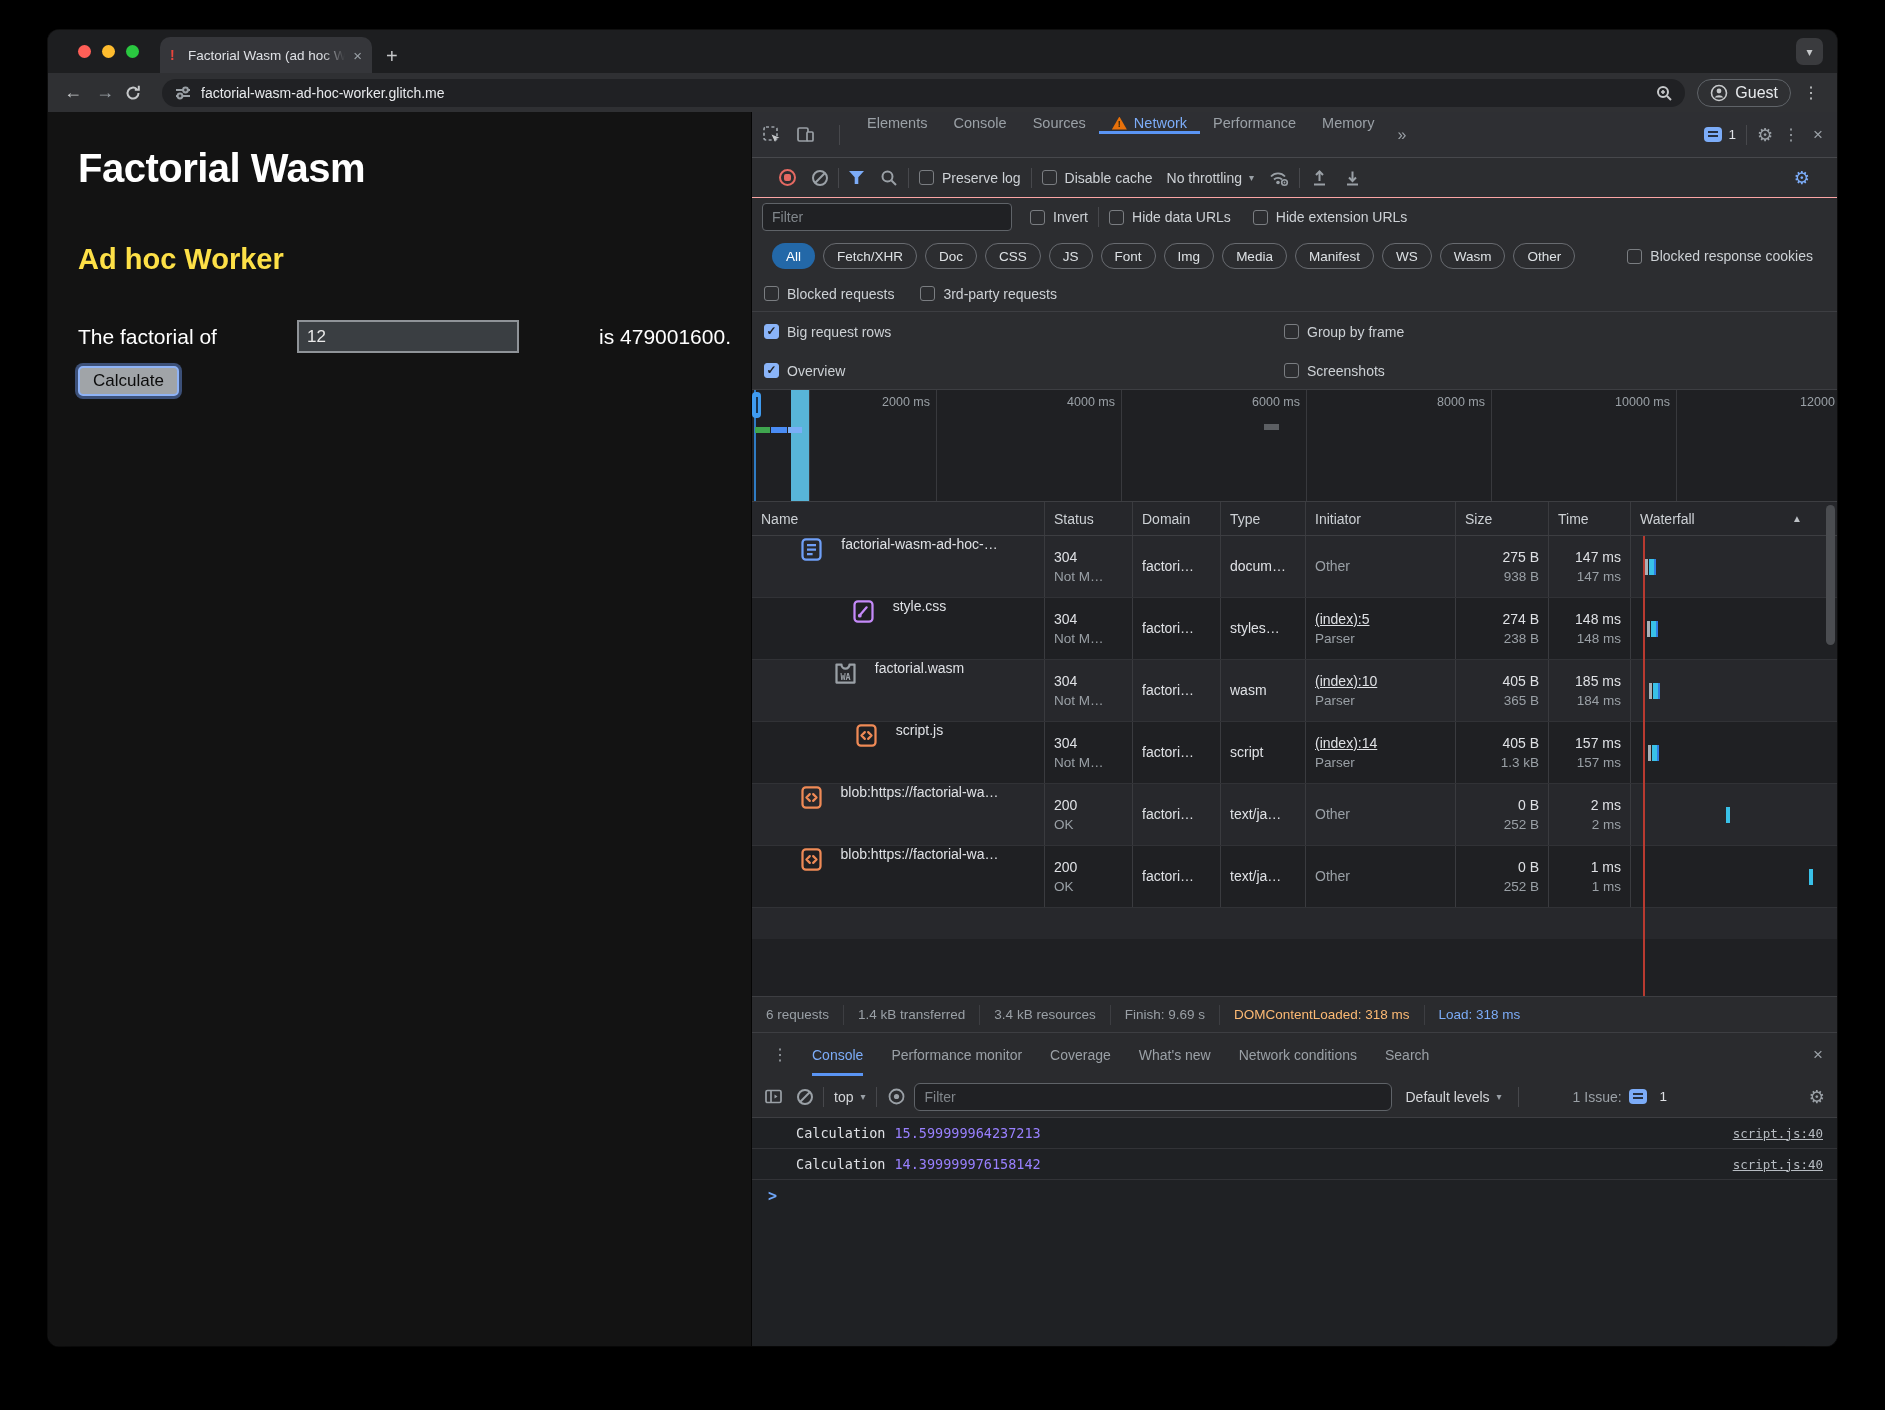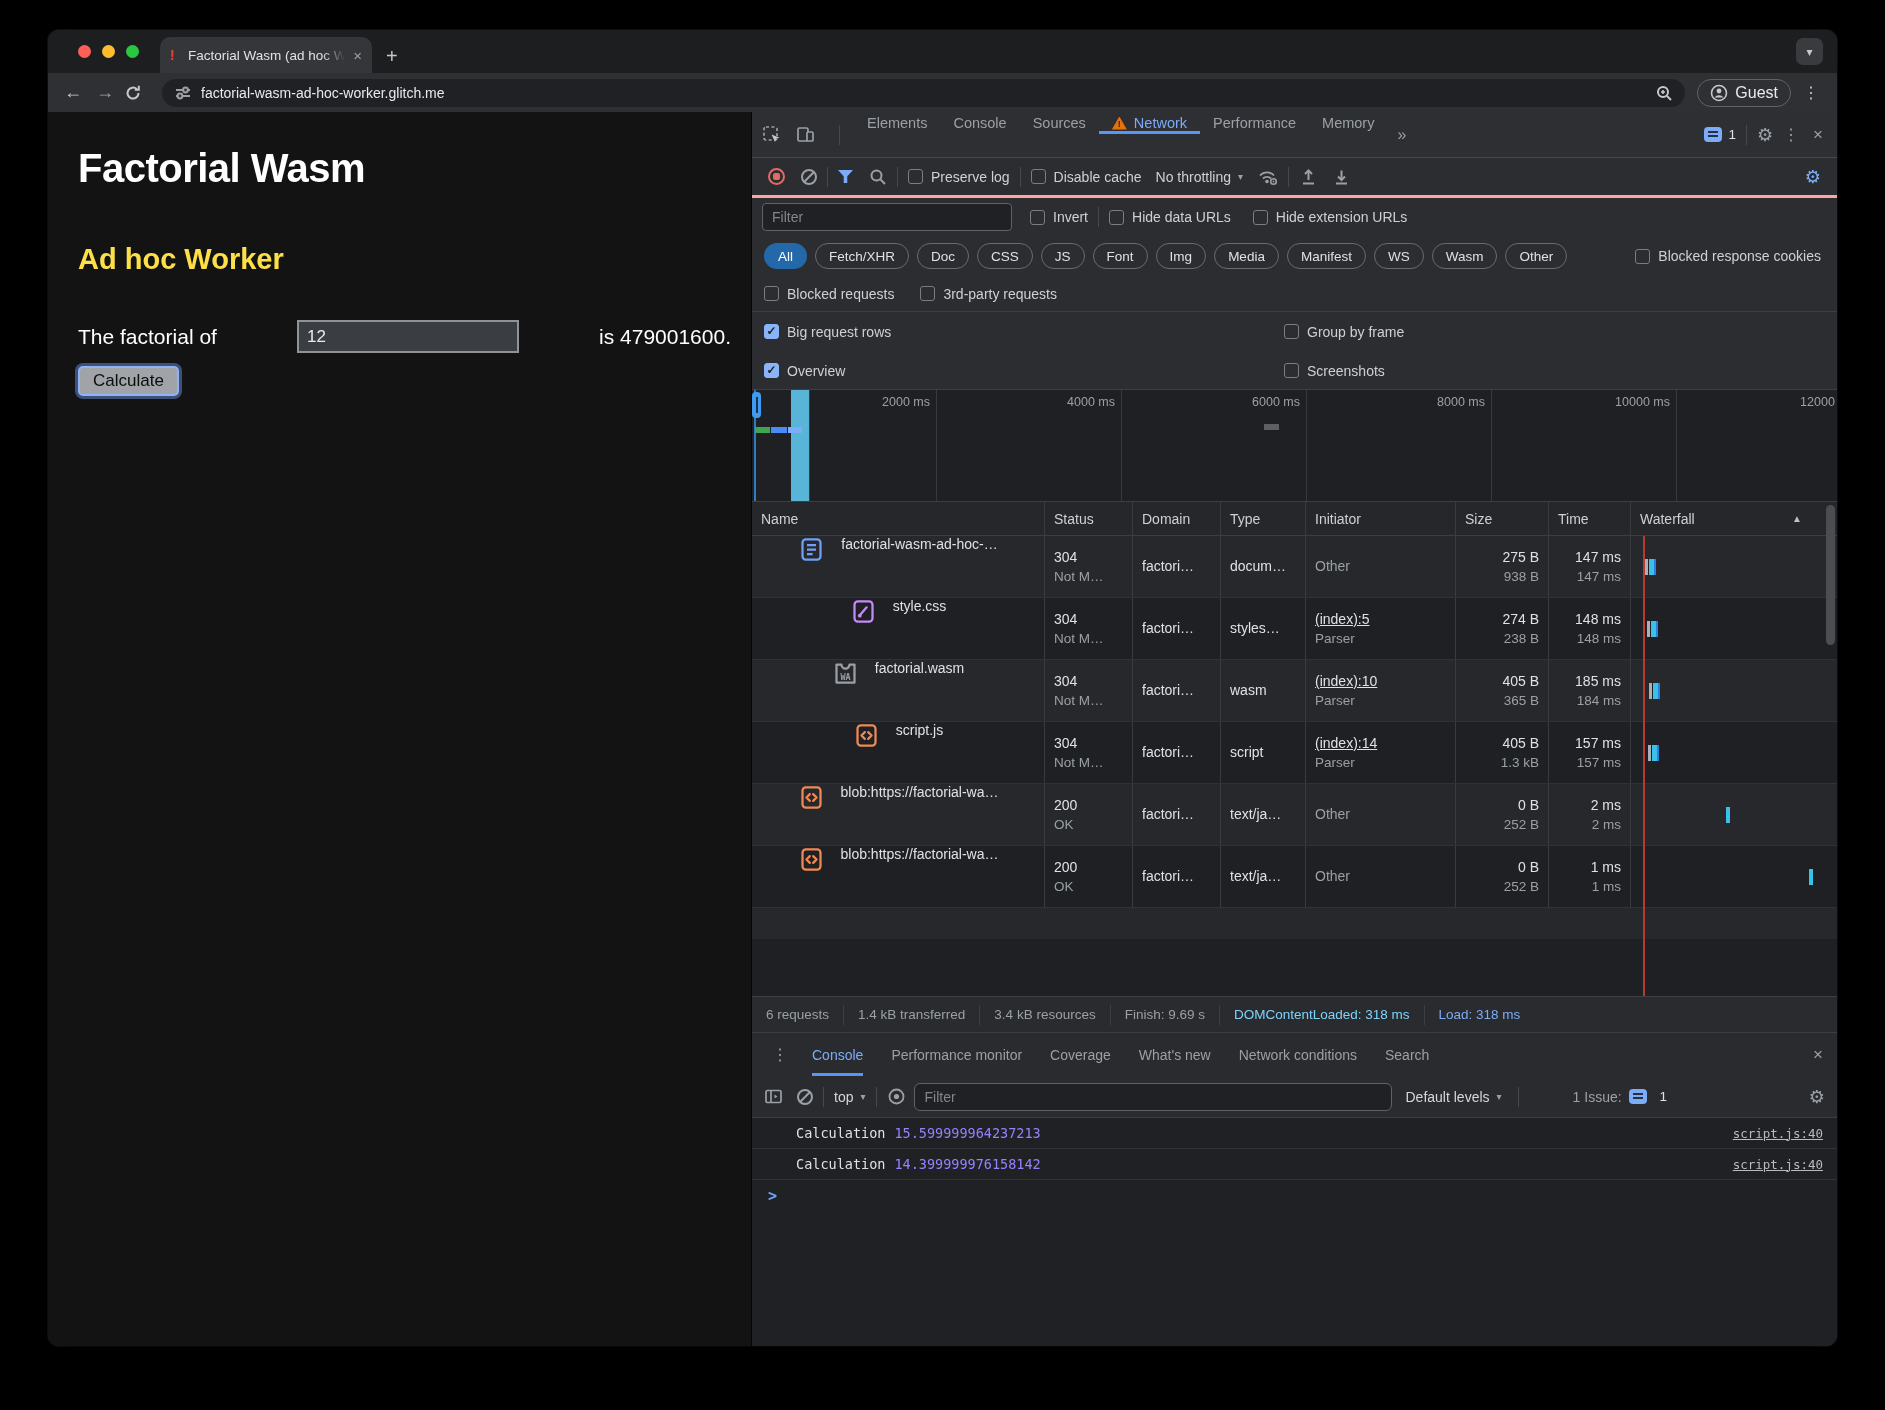--- a/index.html
+++ b/index.html
@@ -56,39 +56,39 @@
        clip-path:polygon(50% 0,100% 100%,0 100%);font-size:9px;font-weight:bold;color:#33250b;line-height:1.2;}
   .moretabs{display:flex;align-items:center;color:#9aa0a6;font-size:16px;padding:0 10px;}
   .dt-right{margin-left:auto;display:flex;align-items:center;}
   .badge{width:18px;height:15px;background:#7cacf8;border-radius:4px;position:relative;display:inline-block;}
   .badge::after{content:"";position:absolute;left:4px;top:4px;width:10px;height:2px;background:#263041;box-shadow:0 4px 0 #263041;}
   .badge-n{color:#dfe1e5;font-size:13.5px;margin-left:6px;}
   .gear{font-size:18px;color:#9aa0a6;line-height:1;}
   .gear.blue{color:#7cacf8;}
   .xclose{color:#9aa0a6;font-size:17px;padding:0 4px;}
 
-  .net-toolbar{height:40px;background:#2c2d30;border-bottom:3px solid #fca5a5;display:flex;align-items:center;padding:0 16px;flex:0 0 auto;}
+  .net-toolbar{height:40px;background:#2c2d30;border-bottom:1px solid #fca5a5;display:flex;align-items:center;padding:0 27px;flex:0 0 auto;}
   .rec{width:17px;height:17px;border:2px solid #e46962;border-radius:50%;display:flex;align-items:center;justify-content:center;flex:0 0 auto;}
   .rec span{width:7px;height:7px;background:#e46962;border-radius:2px;}
   .clear-ic{width:16px;height:16px;border:2px solid #9aa0a6;border-radius:50%;position:relative;margin-left:16px;flex:0 0 auto;}
   .clear-ic::after{content:"";position:absolute;left:5px;top:-1px;width:2px;height:14px;background:#9aa0a6;transform:rotate(45deg);}
   .funnel{width:15px;height:13px;background:#7cacf8;clip-path:polygon(0 0,100% 0,62% 48%,62% 100%,38% 100%,38% 48%);flex:0 0 auto;}
   .cbwrap{display:flex;align-items:center;gap:8px;font-size:14px;color:#cdd1d5;white-space:nowrap;}
   .cb{width:15px;height:15px;border:1.5px solid #7a7d81;border-radius:3px;flex:0 0 auto;position:relative;background:transparent;}
   .cb.on{background:#8ab4f8;border-color:#8ab4f8;}
   .cb.on::after{content:"✓";position:absolute;left:1.5px;top:-1px;font-size:12px;font-weight:bold;color:#202124;}
   .throttle{display:flex;align-items:center;gap:7px;font-size:14px;color:#cdd1d5;margin-left:14px;white-space:nowrap;}
   .caret{font-size:10px;color:#9aa0a6;}
 
   .net-filterrow{height:38px;background:#2c2d30;display:flex;align-items:center;padding:0 10px;flex:0 0 auto;}
   .nfilter{width:250px;height:28px;background:#202124;border:1px solid #5f6368;border-radius:4px;color:#e8eaed;
            font-size:14px;padding:0 9px;font-family:"Liberation Sans",sans-serif;}
   .nfilter::placeholder,.cfilter::placeholder{color:#80868b;}
 
-  .net-chiprow{height:40px;background:#2c2d30;display:flex;align-items:center;padding:0 12px;gap:8px;flex:0 0 auto;}
+  .net-chiprow{height:40px;background:#2c2d30;display:flex;align-items:center;padding:0 20px;gap:8px;flex:0 0 auto;}
   .chips{display:flex;align-items:center;gap:8px;}
   .chip{height:26px;display:flex;align-items:center;padding:0 13px;border:1px solid #686b70;border-radius:13px;font-size:13.5px;color:#dde1e4;white-space:nowrap;}
   .chip.sel{background:#2368a8;border-color:transparent;color:#fff;}
   .net-chiprow .cbwrap{margin-left:auto;padding-right:4px;}
 
   .net-blockedrow{height:36px;background:#2c2d30;border-bottom:1px solid #3d3e42;display:flex;align-items:center;gap:26px;padding:0 12px;flex:0 0 auto;}
 
   .net-settings{height:78px;background:#2c2d30;border-bottom:1px solid #3d3e42;display:grid;grid-template-columns:520px 1fr;grid-auto-rows:39px;align-items:center;padding:0 12px;flex:0 0 auto;}
 
   .overview{height:112px;background:#1f2023;position:relative;overflow:hidden;border-bottom:1px solid #3d3e42;flex:0 0 auto;}
@@ -126,21 +126,21 @@
   .fico{width:27px;height:27px;flex:0 0 auto;}
   .wfmark{position:absolute;top:50%;transform:translateY(-50%);height:16px;}
   .wfmark.bars{width:11px;background:linear-gradient(90deg,#aab0b6 0 3px,#1f2023 3px 4px,#39c1e8 4px 9px,#2f7de1 9px 11px);}
   .wfmark.tick{width:4px;background:#39c1e8;}
   .redline{position:absolute;left:891px;top:34px;bottom:0;width:2px;background:#b83a30;}
   .scrollthumb{position:absolute;right:2px;top:3px;width:9px;height:140px;border-radius:5px;background:#4b4d51;}
   .nt-filler{height:88px;background:linear-gradient(#27282c 0 31px,#1f2023 31px);}
 
   .net-summary{height:36px;background:#2a2b2e;border-top:1px solid #3d3e42;display:flex;align-items:center;font-size:13.5px;color:#9aa0a6;flex:0 0 auto;}
   .sumitem{padding:0 14px;border-right:1px solid #3d3e42;white-space:nowrap;height:20px;display:flex;align-items:center;}
-  .sumitem.dcl{color:#7dd3fc;}
+  .sumitem.dcl{color:#fdba74;}
   .sumitem.load{color:#7cacf8;border-right:none;}
 
   
   .drawer{flex:1;display:flex;flex-direction:column;min-height:0;}
   .dr-tabs{height:44px;background:#2a2b2e;border-top:1px solid #3d3e42;display:flex;align-items:stretch;padding:0 10px;flex:0 0 auto;}
   .dr-kebab{display:flex;align-items:center;color:#9aa0a6;font-size:16px;padding:0 10px;}
   .dr-tabwrap{display:flex;align-items:stretch;}
   .dr-tab{display:flex;align-items:center;margin:0 14px;font-size:14px;color:#9aa0a6;border-bottom:3px solid transparent;border-top:3px solid transparent;white-space:nowrap;}
   .dr-tab.active{color:#7cacf8;border-bottom-color:#5a95f5;}
   .dr-tabs .xclose{margin-left:auto;display:flex;align-items:center;}

